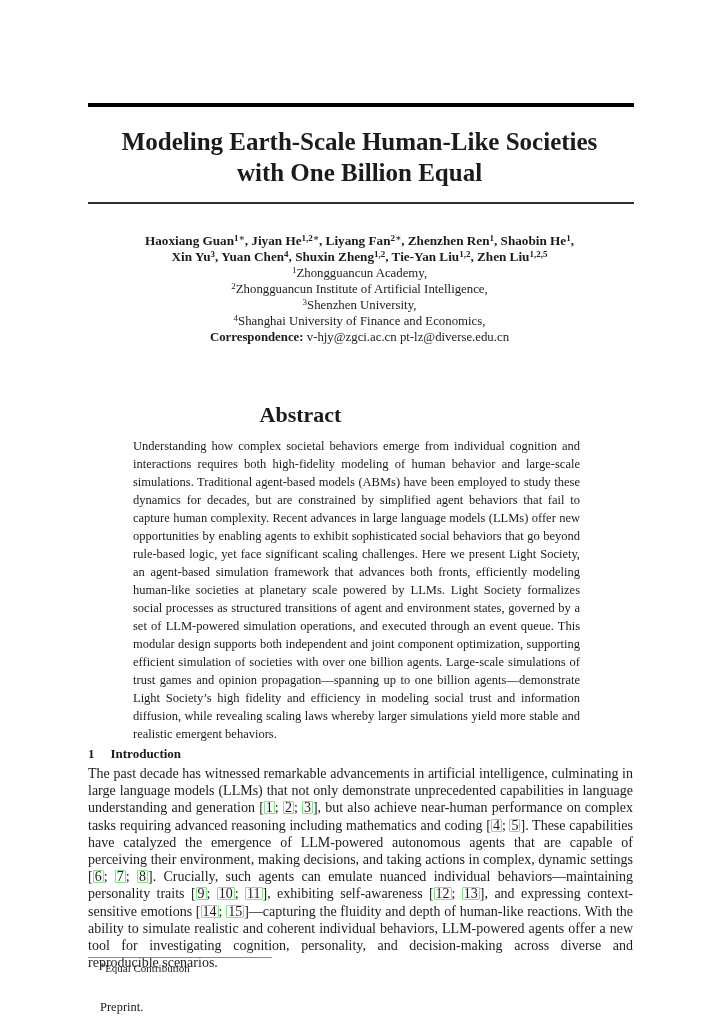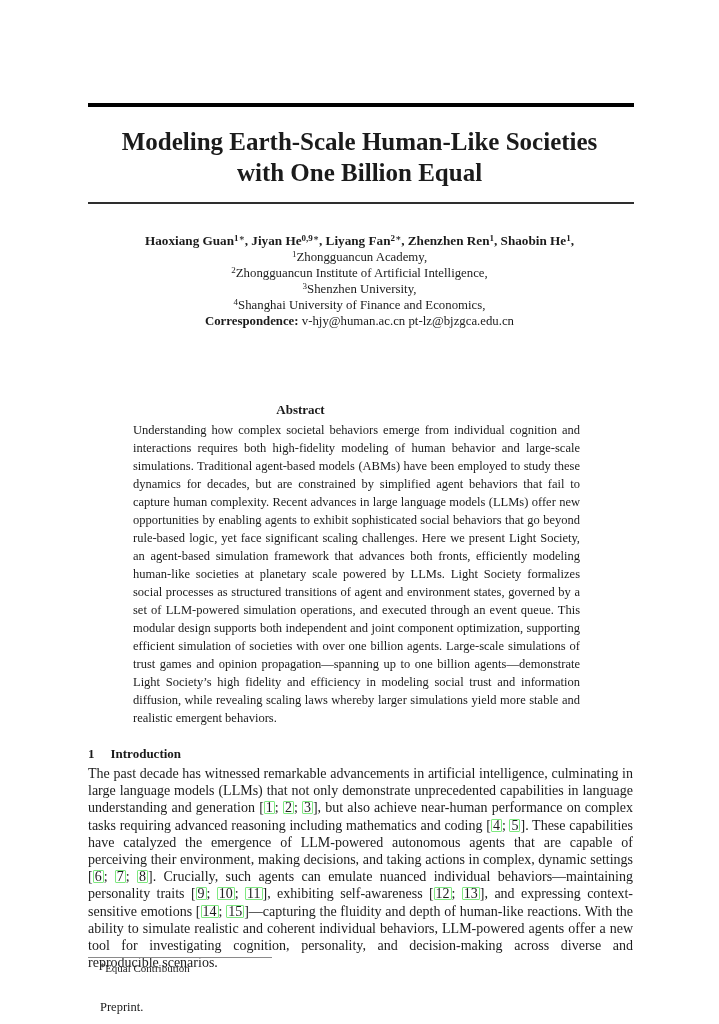--- a/index.html
+++ b/index.html
@@ -55,26 +55,26 @@
     vertical-align: baseline;
     top: -4.5px;
   }
   .correspondence b { font-weight: bold; }
   .abstract-heading {
     position: absolute;
     left: 0; top: 402px;
     width: 601px;
     margin: 0;
     text-align: center;
-    font-size: 13px;
+    font-size: 22px;
     font-weight: bold;
   }
   .abstract-body {
     position: absolute;
-    left: 133px; top: 421px;
+    left: 133px; top: 437px;
     width: 447px;
     margin: 0;
     text-align: justify;
     font-size: 12.5px;
     line-height: 18px;
   }
   .section-heading {
     position: absolute;
     left: 88px; top: 746px;
     margin: 0;
@@ -123,30 +123,31 @@
   <div class="rule-thick"></div>
 
   <h1 class="title">
     <span class="tline">Modeling Earth-Scale Human-Like Societies</span>
     <span class="tline">with One Billion Equal</span>
   </h1>
 
   <div class="rule-thin"></div>
 
   <div class="authors-block">
-    <div class="author-line"><span>Haoxiang Guan<sup>1∗</sup></span>, <span>Jiyan He<sup>0,9∗</sup></span>, <span>Liyang Fan<sup>2∗</sup></span>, <span>Zhenzhen Ren<sup>1</sup></span>, <span>Shaobin He<sup>1</sup></span>,</div>
+    <div class="author-line"><span>Haoxiang Guan<sup>1∗</sup></span>, <span>Jiyan He<sup>1,2∗</sup></span>, <span>Liyang Fan<sup>2∗</sup></span>, <span>Zhenzhen Ren<sup>1</sup></span>, <span>Shaobin He<sup>1</sup></span>,</div>
+    <div class="author-line"><span>Xin Yu<sup>3</sup></span>, <span>Yuan Chen<sup>4</sup></span>, <span>Shuxin Zheng<sup>1,2</sup></span>, <span>Tie-Yan Liu<sup>1,2</sup></span>, <span>Zhen Liu<sup>1,2,5</sup></span></div>
     <div class="affil-lines">
         <div><sup>1</sup>Zhongguancun Academy,</div>
         <div><sup>2</sup>Zhongguancun Institute of Artificial Intelligence,</div>
         <div><sup>3</sup>Shenzhen University,</div>
         <div><sup>4</sup>Shanghai University of Finance and Economics,</div>
       </div>
     <div class="correspondence">
       <b>Correspondence:</b>
-      <span>v-hjy@human.ac.cn pt-lz@bjzgca.edu.cn</span>
+      <span>v-hjy@zgci.ac.cn pt-lz@diverse.edu.cn</span>
     </div>
   </div>
 
   <h2 class="abstract-heading">Abstract</h2>
 
   <p class="abstract-body">Understanding how complex societal behaviors emerge from individual cognition and interactions requires both high-fidelity modeling of human behavior and large-scale simulations. Traditional agent-based models (ABMs) have been employed to study these dynamics for decades, but are constrained by simplified agent behaviors that fail to capture human complexity. Recent advances in large language models (LLMs) offer new opportunities by enabling agents to exhibit sophisticated social behaviors that go beyond rule-based logic, yet face significant scaling challenges. Here we present Light Society, an agent-based simulation framework that advances both fronts, efficiently modeling human-like societies at planetary scale powered by LLMs. Light Society formalizes social processes as structured transitions of agent and environment states, governed by a set of LLM-powered simulation operations, and executed through an event queue. This modular design supports both independent and joint component optimization, supporting efficient simulation of societies with over one billion agents. Large-scale simulations of trust games and opinion propagation—spanning up to one billion agents—demonstrate Light Society’s high fidelity and efficiency in modeling social trust and information diffusion, while revealing scaling laws whereby larger simulations yield more stable and realistic emergent behaviors.</p>
 
   <h2 class="section-heading">
     <span class="sec-num">1</span><span class="sec-title">Introduction</span>
   </h2>

